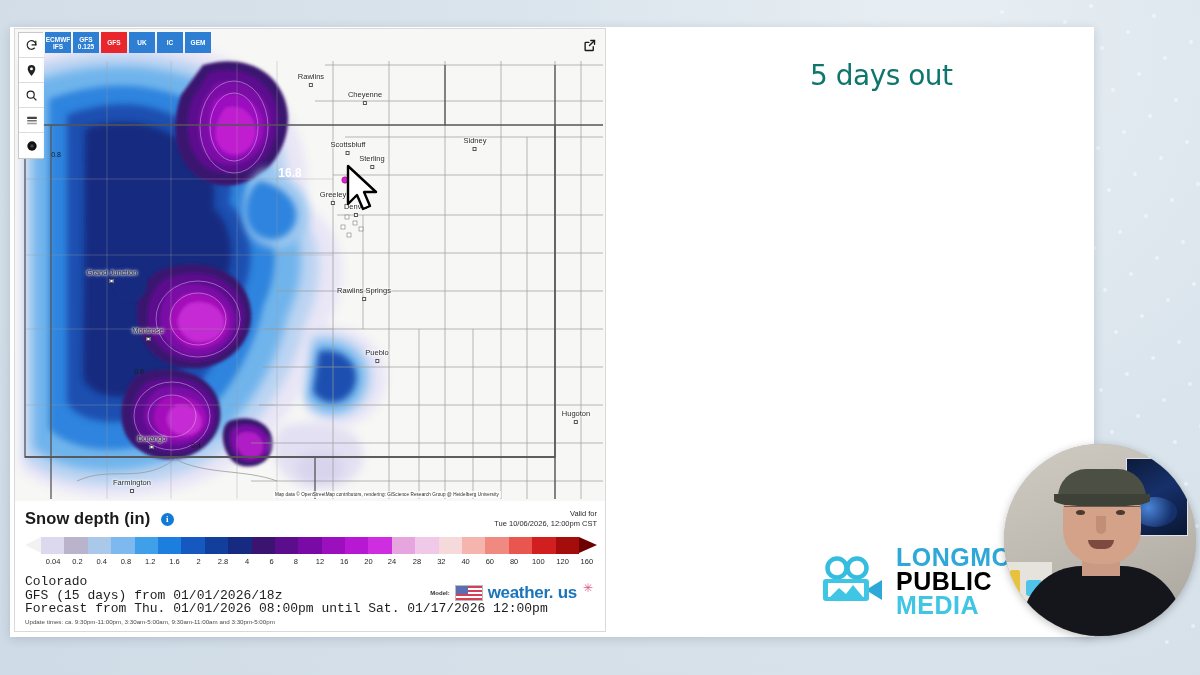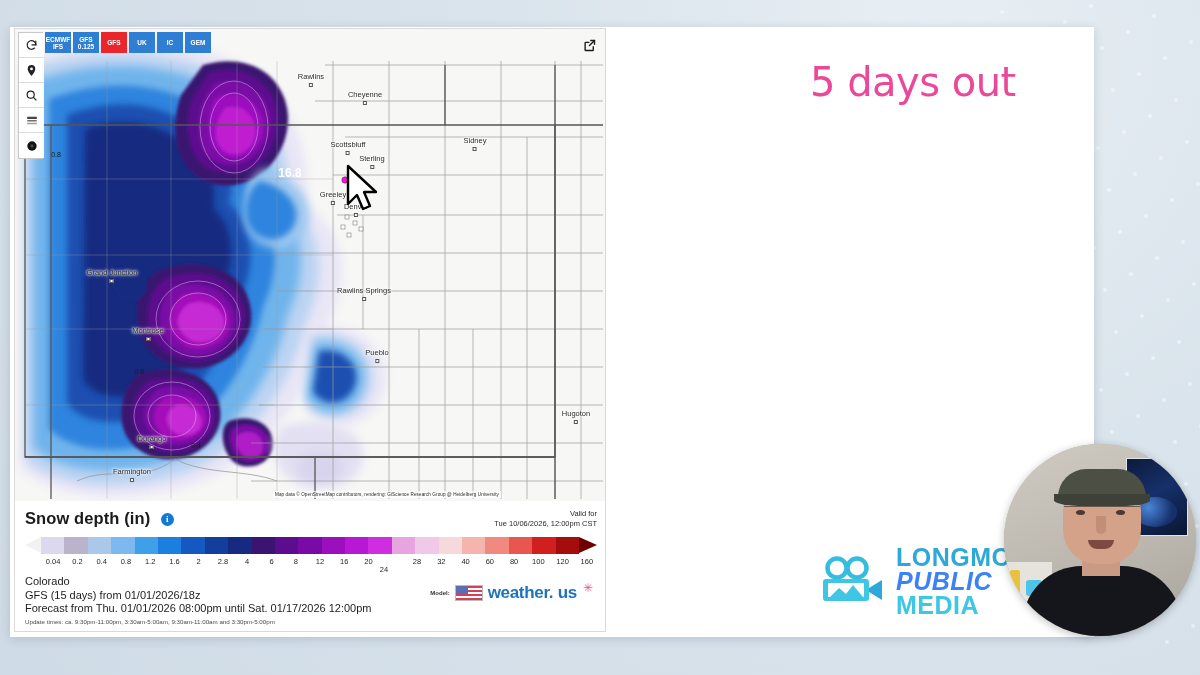--- a/index.html
+++ b/index.html
@@ -218,21 +218,21 @@
   #scale-ticks span {
     position: absolute;
     font-size: 7.5px;
     color: #1f1f1f;
     transform: translateX(-50%);
     white-space: nowrap;
   }
 
   
   #foot { margin-top: 6px; position: relative; }
-  #foot .line { font-size: 11px; color: #1d1d1d; line-height: 13.5px; }
+  #foot .line { font-size: 13px; color: #1d1d1d; line-height: 13.5px; font-family: Liberation Mono, monospace; }
   #foot .small { font-size: 6.2px; color: #4a4a4a; margin-top: 2px; filter: blur(.2px); }
   #brand {
     position: absolute;
     right: 4px; top: 8px;
     display: flex; align-items: center; gap: 5px;
   }
   #brand .mlabel { font-size: 6px; color: #333; font-weight: bold; }
   #flag {
     width: 28px; height: 16px;
     background:
@@ -251,40 +251,40 @@
   }
   #wx-star {
     color: #e05a8a; font-size: 12px; margin-left: 1px;
     position: relative; top: -5px;
   }
 
   
   #headline {
     position: absolute;
     left: 800px; top: 32px;
-    font-size: 40px;
-    color: #ec4899;
+    font-size: 28px;
+    color: #0f766e;
     font-family: "DejaVu Sans", sans-serif;
     font-weight: 400;
     letter-spacing: -.5px;
   }
 
   
   #lpm {
     position: absolute;
     left: 810px; top: 518px;
     display: flex; align-items: center; gap: 10px;
   }
   #lpm-text {
     font-size: 25px; font-weight: bold; line-height: 24px;
     color: #35bde0; letter-spacing: .5px;
     font-family: "Liberation Sans", sans-serif;
   }
   #lpm-text div:nth-child(1) { color: #2ea8d8; }
-  #lpm-text div:nth-child(2) { color: #3b82f6; font-style: italic; }
+  #lpm-text div:nth-child(2) { color: #000000; }
   #lpm-text div:nth-child(3) { color: #3ec6e4; }
 
   
   #cam {
     position: absolute;
     left: 1004px; top: 444px;
     width: 192px; height: 192px;
     border-radius: 50%;
     overflow: hidden;
     box-shadow: 0 2px 8px rgba(0,0,0,.25);
@@ -604,21 +604,21 @@
           <div class="city" style="left: 333px; top: 112px;"><span>Scottsbluff</span><i></i></div>
           <div class="city" style="left: 357px; top: 126px;"><span>Sterling</span><i></i></div>
           <div class="city" style="left: 460px; top: 108px;"><span>Sidney</span><i></i></div>
           <div class="city" style="left: 318px; top: 162px;"><span>Greeley</span><i></i></div>
           <div class="city" style="left: 341px; top: 174px;"><span>Denver</span><i></i></div>
           <div class="city" style="left: 97px; top: 240px;"><span>Grand Junction</span><i></i></div>
           <div class="city" style="left: 133px; top: 298px;"><span>Montrose</span><i></i></div>
           <div class="city" style="left: 349px; top: 258px;"><span>Rawlins Springs</span><i></i></div>
           <div class="city" style="left: 362px; top: 320px;"><span>Pueblo</span><i></i></div>
           <div class="city" style="left: 137px; top: 406px;"><span>Durango</span><i></i></div>
-          <div class="city" style="left: 117px; top: 439px;"><span>Farmington</span><i></i></div>
+          <div class="city" style="left: 117px; top: 450px;"><span>Farmington</span><i></i></div>
           <div class="city" style="left: 561px; top: 381px;"><span>Hugoton</span><i></i></div>
         </div>
 
       <div id="contour-labels">
           <div class="clabel big" style="left: 275px; top: 144px;">16.8</div>
           <div class="clabel" style="left: 41px; top: 125px;">0.8</div>
           <div class="clabel" style="left: 124px; top: 342px;">0.8</div>
           <div class="clabel" style="left: 181px; top: 416px;">0.4</div>
         </div>
 
@@ -743,21 +743,21 @@
           <span style="left: 109.174px;">1.2</span>
           <span style="left: 133.435px;">1.6</span>
           <span style="left: 157.696px;">2</span>
           <span style="left: 181.957px;">2.8</span>
           <span style="left: 206.217px;">4</span>
           <span style="left: 230.478px;">6</span>
           <span style="left: 254.739px;">8</span>
           <span style="left: 279px;">12</span>
           <span style="left: 303.261px;">16</span>
           <span style="left: 327.522px;">20</span>
-          <span style="left: 343px; margin-top: 8px;">24</span>
+          <span style="left: 351px;">24</span>
           <span style="left: 376.043px;">28</span>
           <span style="left: 400.304px;">32</span>
           <span style="left: 424.565px;">40</span>
           <span style="left: 448.826px;">60</span>
           <span style="left: 473.087px;">80</span>
           <span style="left: 497.348px;">100</span>
           <span style="left: 521.609px;">120</span>
           <span style="left: 545.87px;">160</span>
         </div>
 

